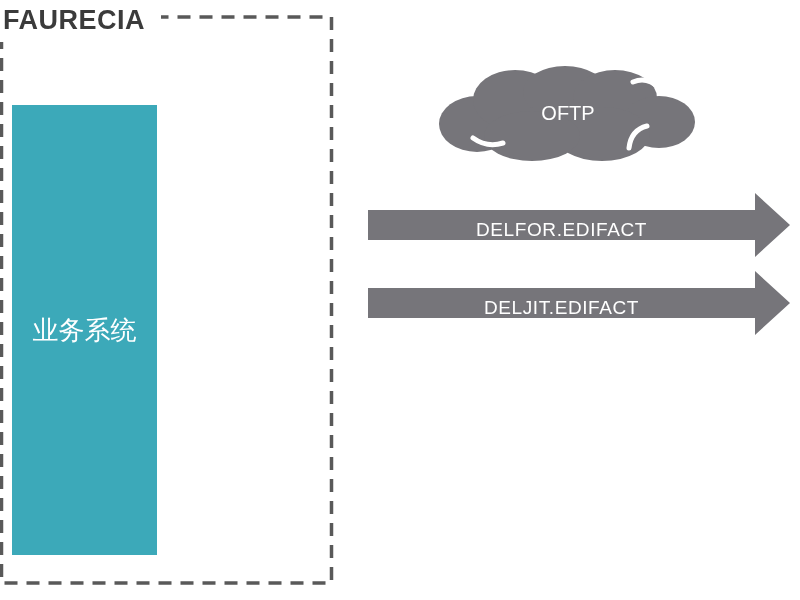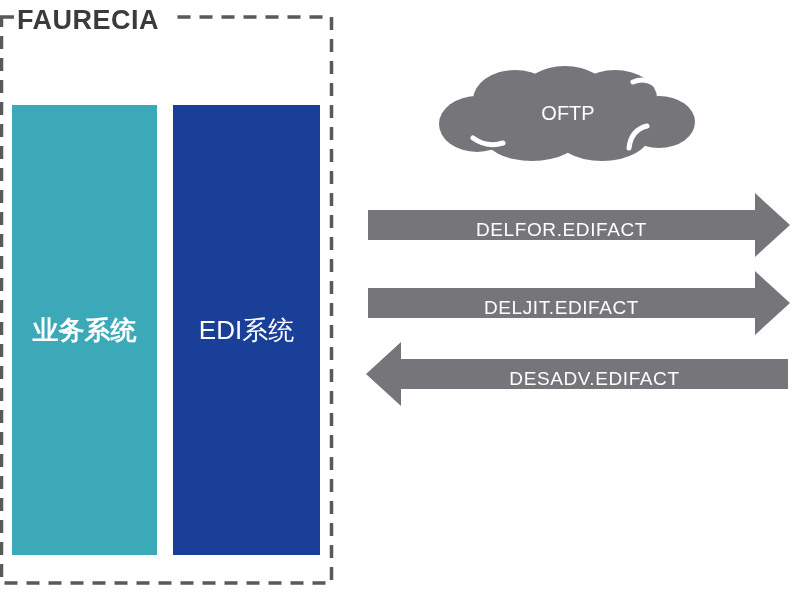--- a/index.html
+++ b/index.html
@@ -4,28 +4,28 @@
 <style>
   html,body{margin:0;padding:0;background:#fff;}
   .stage{
     position:relative;width:800px;height:600px;background:#ffffff;overflow:hidden;
     font-family:"Liberation Sans",sans-serif;
   }
   .dashed-box{position:absolute;left:-1px;top:13px;width:338px;height:576px;}
   .company-label{
     position:absolute;left:0;top:0;background:#ffffff;
     padding:5px 16px 6px 3px;
-    font-size:27px;font-weight:700;color:#3b3b3b;letter-spacing:0.5px;margin-left:14px;
+    font-size:27px;font-weight:700;color:#3b3b3b;letter-spacing:0.5px;
   }
   .system-box{
     position:absolute;top:105px;height:450px;
     display:flex;align-items:center;justify-content:center;
     color:#ffffff;font-size:26px;
   }
-  .system-box.business{left:12px;width:145px;background:#3ca9b9;font-weight:bold;}
+  .system-box.business{left:12px;width:145px;background:#3ca9b9;}
   .system-box.edi{left:173px;width:147px;background:#1a3f99;}
   .cloud-wrap{position:absolute;left:437px;top:62px;width:262px;height:102px;}
   .cloud-wrap svg{position:absolute;left:0;top:0;}
   .cloud-text{
     position:absolute;left:0;top:0;width:100%;height:100%;
     display:flex;flex-direction:row;align-items:center;justify-content:center;
     color:#ffffff;font-size:20px;line-height:26px;text-align:center;
   }
   .arrow-row{position:absolute;width:422px;height:64px;}
   .arrow-row svg{position:absolute;left:0;top:0;display:block;}
@@ -46,23 +46,20 @@
 <div class="stage">
 
   <svg class="dashed-box" width="338" height="576" viewBox="0 0 338 576">
     <rect x="2.5" y="4" width="330" height="566" fill="none" stroke="#595959" stroke-width="3.5" stroke-dasharray="13 9"></rect>
   </svg>
 
   <div class="company-label">FAURECIA</div>
 
   <div class="system-box business">
     <span>业务系统</span>
-  </div>
-  <div class="system-box edi">
-    <span>EDI系统</span>
   </div>
 
   <div class="cloud-wrap">
     <svg width="262" height="102" viewBox="0 0 262 102">
       <g fill="#76757A">
         <ellipse cx="40" cy="62" rx="38" ry="28"></ellipse>
         <ellipse cx="78" cy="38" rx="42" ry="30"></ellipse>
         <ellipse cx="128" cy="30" rx="42" ry="26"></ellipse>
         <ellipse cx="178" ccy="36" cy="36" rx="42" ry="28"></ellipse>
         <ellipse cx="222" cy="60" rx="36" ry="26"></ellipse>
@@ -87,20 +84,14 @@
     <div class="arrow-label">DELFOR.EDIFACT</div>
   </div>
 
   <div class="arrow-row right row-2">
     <svg width="422" height="64" viewBox="0 0 422 64">
       <polygon fill="#76757A" points="0,17 387,17 387,0 422,32 387,64 387,47 0,47"></polygon>
     </svg>
     <div class="arrow-label">DELJIT.EDIFACT</div>
   </div>
 
-  <div class="arrow-row left row-3">
-    <svg width="422" height="64" viewBox="0 0 422 64">
-      <polygon fill="#76757A" points="422,17 35,17 35,0 0,32 35,64 35,47 422,47"></polygon>
-    </svg>
-    <div class="arrow-label">DESADV.EDIFACT</div>
-  </div>
 
 </div>
 
 </body></html>

